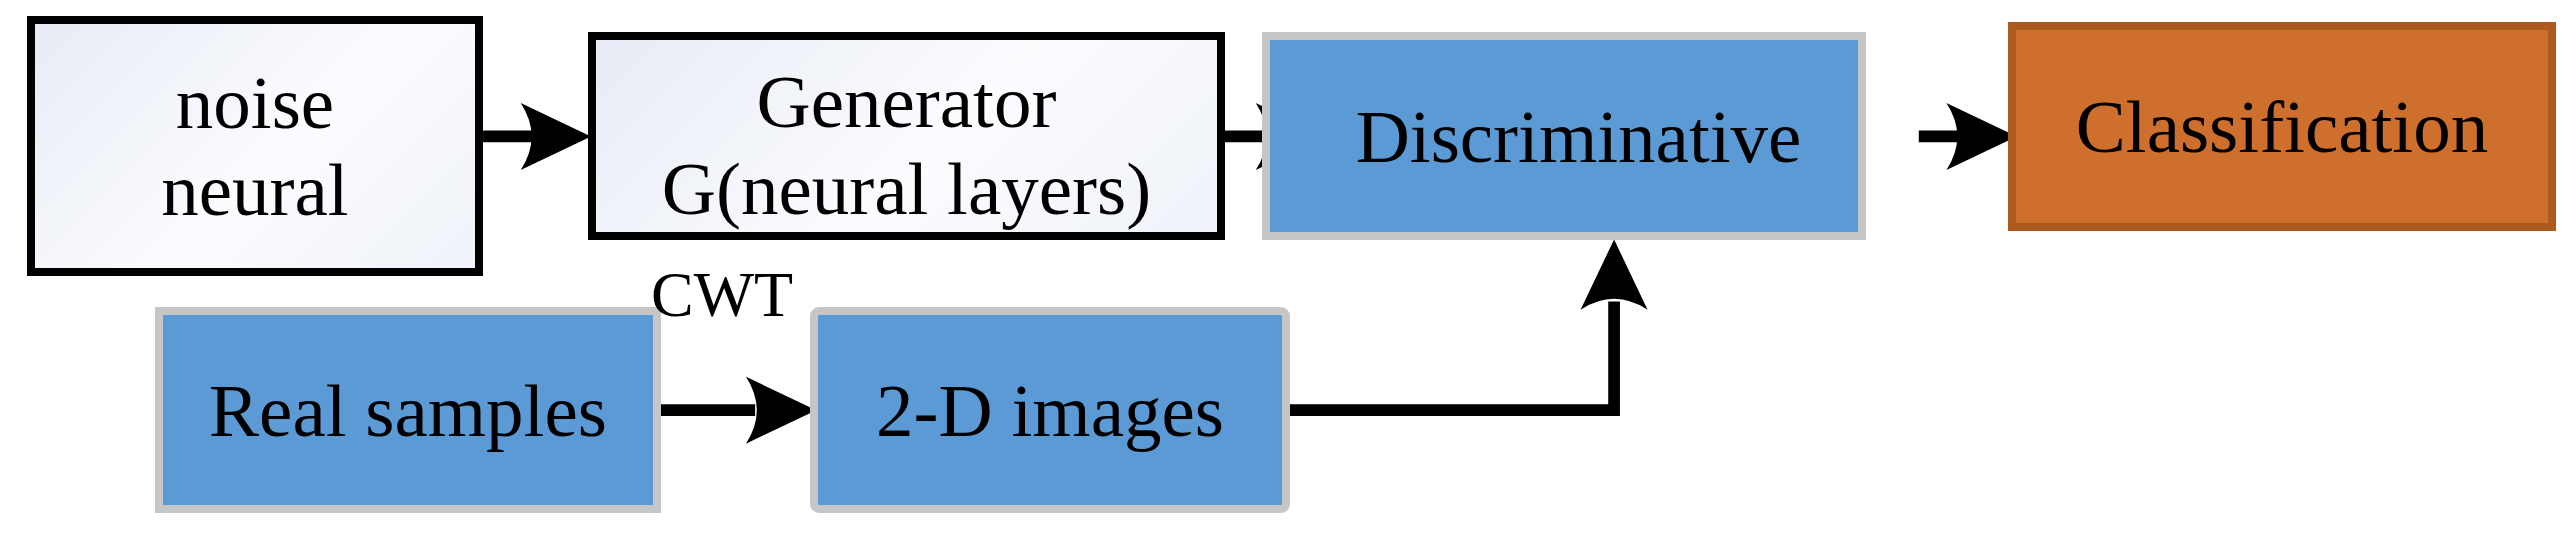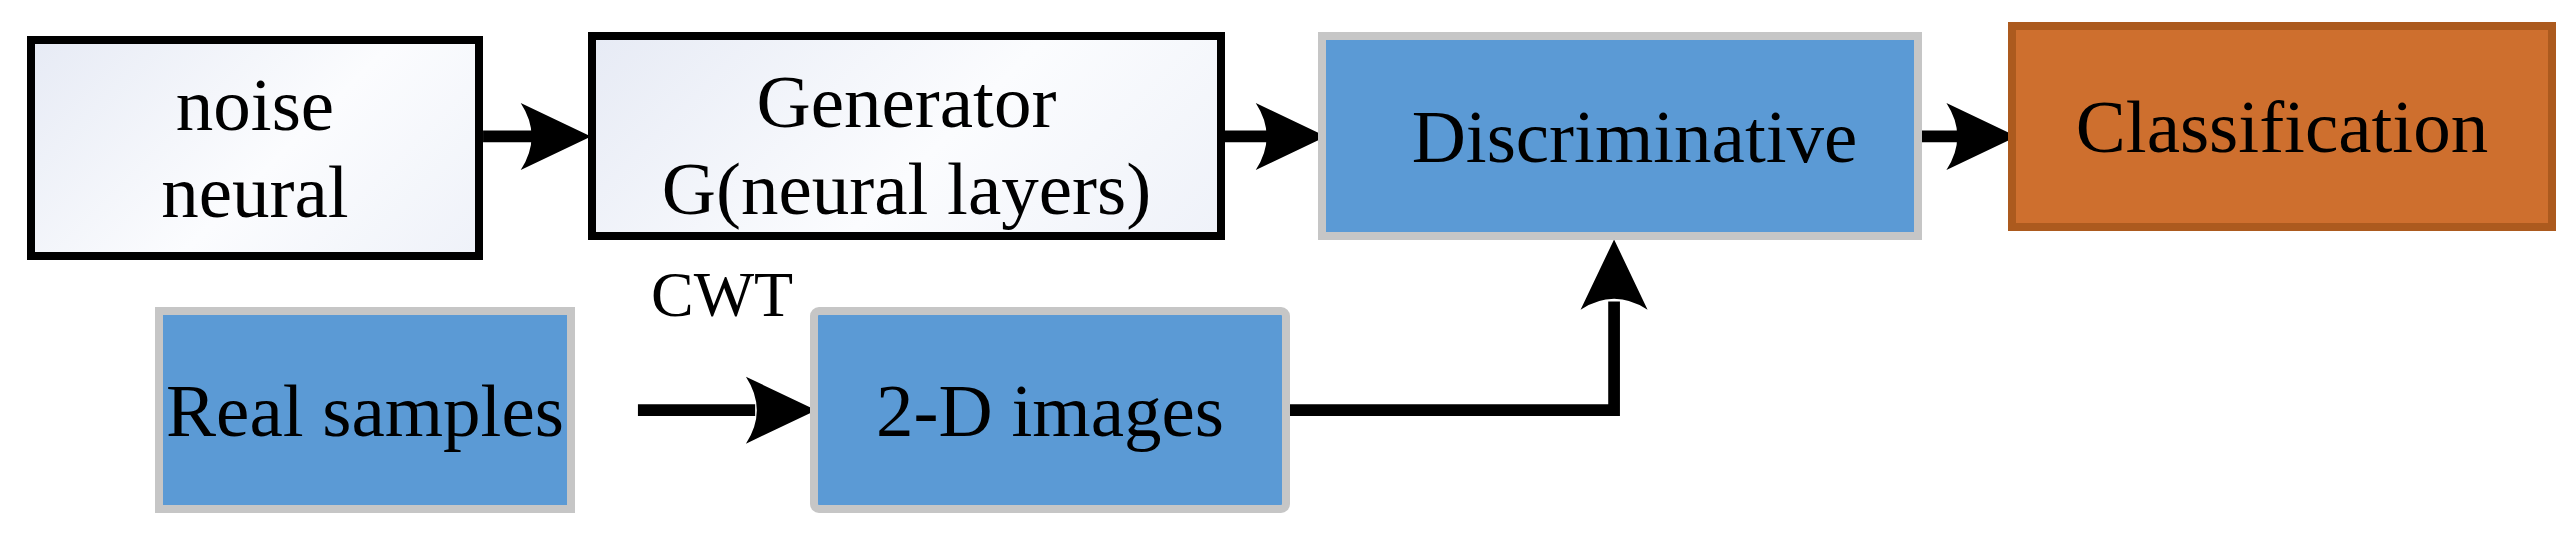--- a/index.html
+++ b/index.html
@@ -43,25 +43,25 @@
   }
   .box-blue {
     border: 8.4px solid var(--box-blue-border, #c6c6c6);
     background: var(--box-blue-fill, #5b9ad5);
   }
   .box-orange {
     border: 8.4px solid var(--box-orange-border, #ac5a1e);
     background: var(--box-orange-fill, #ce6f2e);
   }
   
-  .node-noise          { left: 27px;   top: 36px;  width: 456px; height: 224px; font-family: Liberation Serif, serif; }
+  .node-noise          { left: 27px;   top: 16px;  width: 456px; height: 260px; font-family: Liberation Serif, serif; }
   .node-generator      { left: 588px;  top: 32px;  width: 637px; height: 208px; justify-content: flex-end; }
-  .node-discriminative { left: 1318px; top: 32px;  width: 604px; height: 208px; padding-left: 29px; }
+  .node-discriminative { left: 1262px; top: 32px;  width: 604px; height: 208px; padding-left: 29px; }
   .node-classification { left: 2008px; top: 22px;  width: 548px; height: 209px; }
-  .node-real-samples   { left: 155px;  top: 307px; width: 420px; height: 206px; justify-content: center; }
+  .node-real-samples   { left: 155px;  top: 307px; width: 506px; height: 206px; justify-content: center; }
   .node-2d-images      { left: 810px;  top: 307px; width: 480px; height: 206px; border-radius: 9px; }
   .edge-label {
     position: absolute;
     left: 651px;
     top: 257px;
     font-size: 64px;
     line-height: 75px;
     white-space: nowrap;
   }
   .arrow-stroke {

